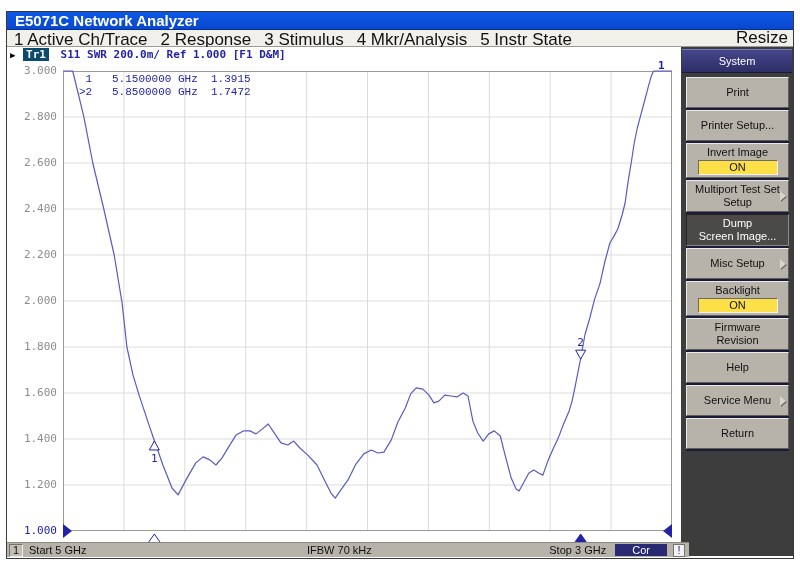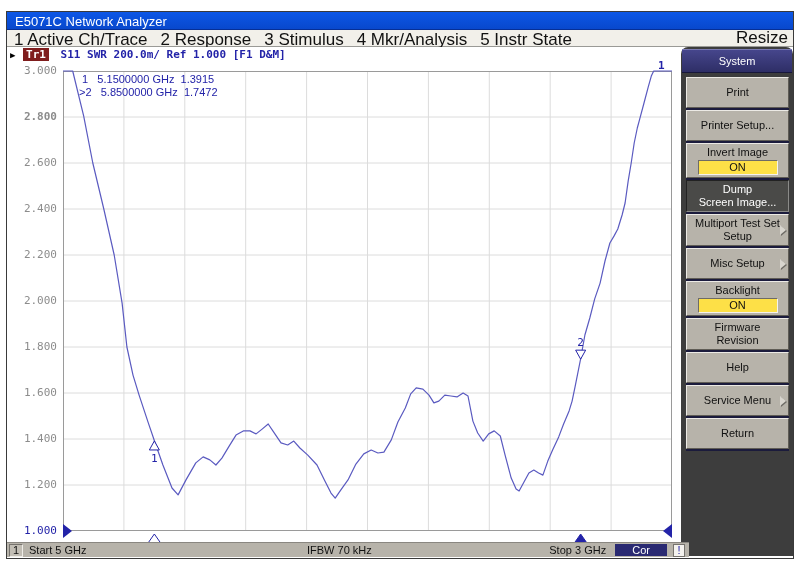--- a/index.html
+++ b/index.html
@@ -2,50 +2,50 @@
 <html><head>
 <meta charset="utf-8">
 <style>
   html,body{margin:0;padding:0;background:#ffffff;}
   #screen{position:relative;width:800px;height:567px;background:#ffffff;overflow:hidden;
           font-family:"Liberation Sans","DejaVu Sans",sans-serif;}
   .window{position:absolute;left:6px;top:11px;width:786px;height:546px;border:1px solid #3a3a3a;background:#ffffff;}
   
   .titlebar{position:absolute;left:0;top:0;width:100%;height:17px;
             background:linear-gradient(to bottom,#0d57e6,#0848cd);border-bottom:1px solid #062f96;}
-  .titlebar span{color:#ffffff;font-size:13px;font-weight:normal;line-height:17px;padding-left:8px;}
+  .titlebar span{color:#ffffff;font-size:15px;font-weight:bold;line-height:17px;padding-left:8px;}
   
   .menubar{position:absolute;left:0;top:18px;width:100%;height:16px;background:#f2f0ea;
            border-bottom:1px solid #9a9a96;font-size:17px;color:#111;text-decoration:underline;}
   .menubar .mitem{display:inline-block;margin-left:7px;margin-right:6px;line-height:15px;cursor:default;}
   .menubar .resize{position:absolute;right:5px;top:0;line-height:15px;}
   
   .body{position:absolute;left:0;top:35px;width:100%;height:508px;}
   .plotpane{position:absolute;left:0;top:0;width:674px;height:508px;background:#ffffff;overflow:visible;}
   
   .tracestatus{position:absolute;left:3px;top:1px;height:15px;white-space:nowrap;
                font-family:"DejaVu Sans Mono",monospace;font-size:11px;}
   .tracestatus .arrow{color:#000;font-size:9px;margin-right:1px;}
-  .trbadge{background:#7f1d1d;color:#fff;font-weight:bold;padding:0 3px;text-align:right;}
+  .trbadge{background:#0c4a6e;color:#fff;font-weight:bold;padding:0 3px;text-align:right;}
   .trtext{color:#2323a8;margin-left:5px;font-weight:bold;}
   
   .ylab{position:absolute;width:48px;text-align:right;font-family:"DejaVu Sans Mono",monospace;
         font-size:11px;color:#8c8c8c;line-height:14px;}
   .ylab.ref{color:#2323a8;}
   
   .graticule{position:absolute;left:56px;top:24px;width:609px;height:478px;}
   .graticule svg{position:absolute;left:0;top:0;overflow:visible;}
   
-  #readout{position:absolute;left:72px;top:26px;font-family:Liberation Sans, sans-serif;
+  #readout{position:absolute;left:72px;top:26px;font-family:Liberation Mono, monospace;
            font-size:11px;color:#2323a8;line-height:13px;}
   .mrow{white-space:pre;}
   .trace-end-label{position:absolute;left:651px;top:12px;color:#2323a8;font-family:"DejaVu Sans Mono",monospace;
                    font-size:11px;font-weight:bold;}
   
-  .sidebar{position:absolute;left:674px;top:0;width:112px;height:508px;background:#3d3d3d;border-radius:7px;}
+  .sidebar{position:absolute;left:674px;top:0;width:112px;height:508px;background:#3d3d3d;}
   .sbheader{margin:2px 1px 4px 1px;height:22px;background:linear-gradient(to bottom,#46468c,#2e2e66);
             border-top:1px solid #7a7ab4;border-bottom:1px solid #17173a;
             color:#ffffff;font-size:11px;text-align:center;line-height:22px;}
   .skbtn{position:relative;margin:0 4px 2px 5px;background:#b7b3aa;color:#111;font-size:11px;
          text-align:center;padding:2px 2px;cursor:pointer;
          border-top:1px solid #eceae5;border-left:1px solid #eceae5;
          border-right:1px solid #5f5c55;border-bottom:1px solid #5f5c55;
          box-shadow:0 2px 0 0 #1b1b3c;}
   .skbtn .bline{display:block;line-height:13px;}
   .skbtn.single{padding-top:8px;padding-bottom:8px;}
@@ -91,21 +91,21 @@
 
       <div class="plotpane">
         <div class="tracestatus">
           <span class="arrow">▶</span>
           <span class="trbadge">Tr1</span>
           <span class="trtext">S11 SWR 200.0m/ Ref 1.000 [F1 D&amp;M]</span>
         </div>
 
         <div id="ylabels">
             <div class="ylab" style="top: 17px; left: 2px;">3.000</div>
-            <div class="ylab" style="top: 63px; left: 2px; font-weight: bold;">2.800</div>
+            <div class="ylab" style="top: 63px; left: 2px;">2.800</div>
             <div class="ylab" style="top: 109px; left: 2px;">2.600</div>
             <div class="ylab" style="top: 155px; left: 2px;">2.400</div>
             <div class="ylab" style="top: 201px; left: 2px;">2.200</div>
             <div class="ylab" style="top: 247px; left: 2px;">2.000</div>
             <div class="ylab" style="top: 293px; left: 2px;">1.800</div>
             <div class="ylab" style="top: 339px; left: 2px;">1.600</div>
             <div class="ylab" style="top: 385px; left: 2px;">1.400</div>
             <div class="ylab" style="top: 431px; left: 2px;">1.200</div>
             <div class="ylab ref" style="top: 477px; left: 2px;">1.000</div>
           </div>
@@ -157,28 +157,28 @@
             <div class="skbtn single">
               <span class="bline">Print</span>
             </div>
             <div class="skbtn single">
               <span class="bline">Printer Setup...</span>
             </div>
             <div class="skbtn">
               <span class="bline">Invert Image</span>
               <span class="toggleval">ON</span>
             </div>
+            <div class="skbtn">
+              <span class="bline">Multiport Test Set</span>
+              <span class="bline">Setup</span>
+              <span class="skarrow"></span>
+            </div>
             <div class="skbtn dark">
               <span class="bline">Dump</span>
               <span class="bline">Screen Image...</span>
-            </div>
-            <div class="skbtn">
-              <span class="bline">Multiport Test Set</span>
-              <span class="bline">Setup</span>
-              <span class="skarrow"></span>
             </div>
             <div class="skbtn single">
               <span class="bline">Misc Setup</span>
               <span class="skarrow"></span>
             </div>
             <div class="skbtn">
               <span class="bline">Backlight</span>
               <span class="toggleval">ON</span>
             </div>
             <div class="skbtn">

